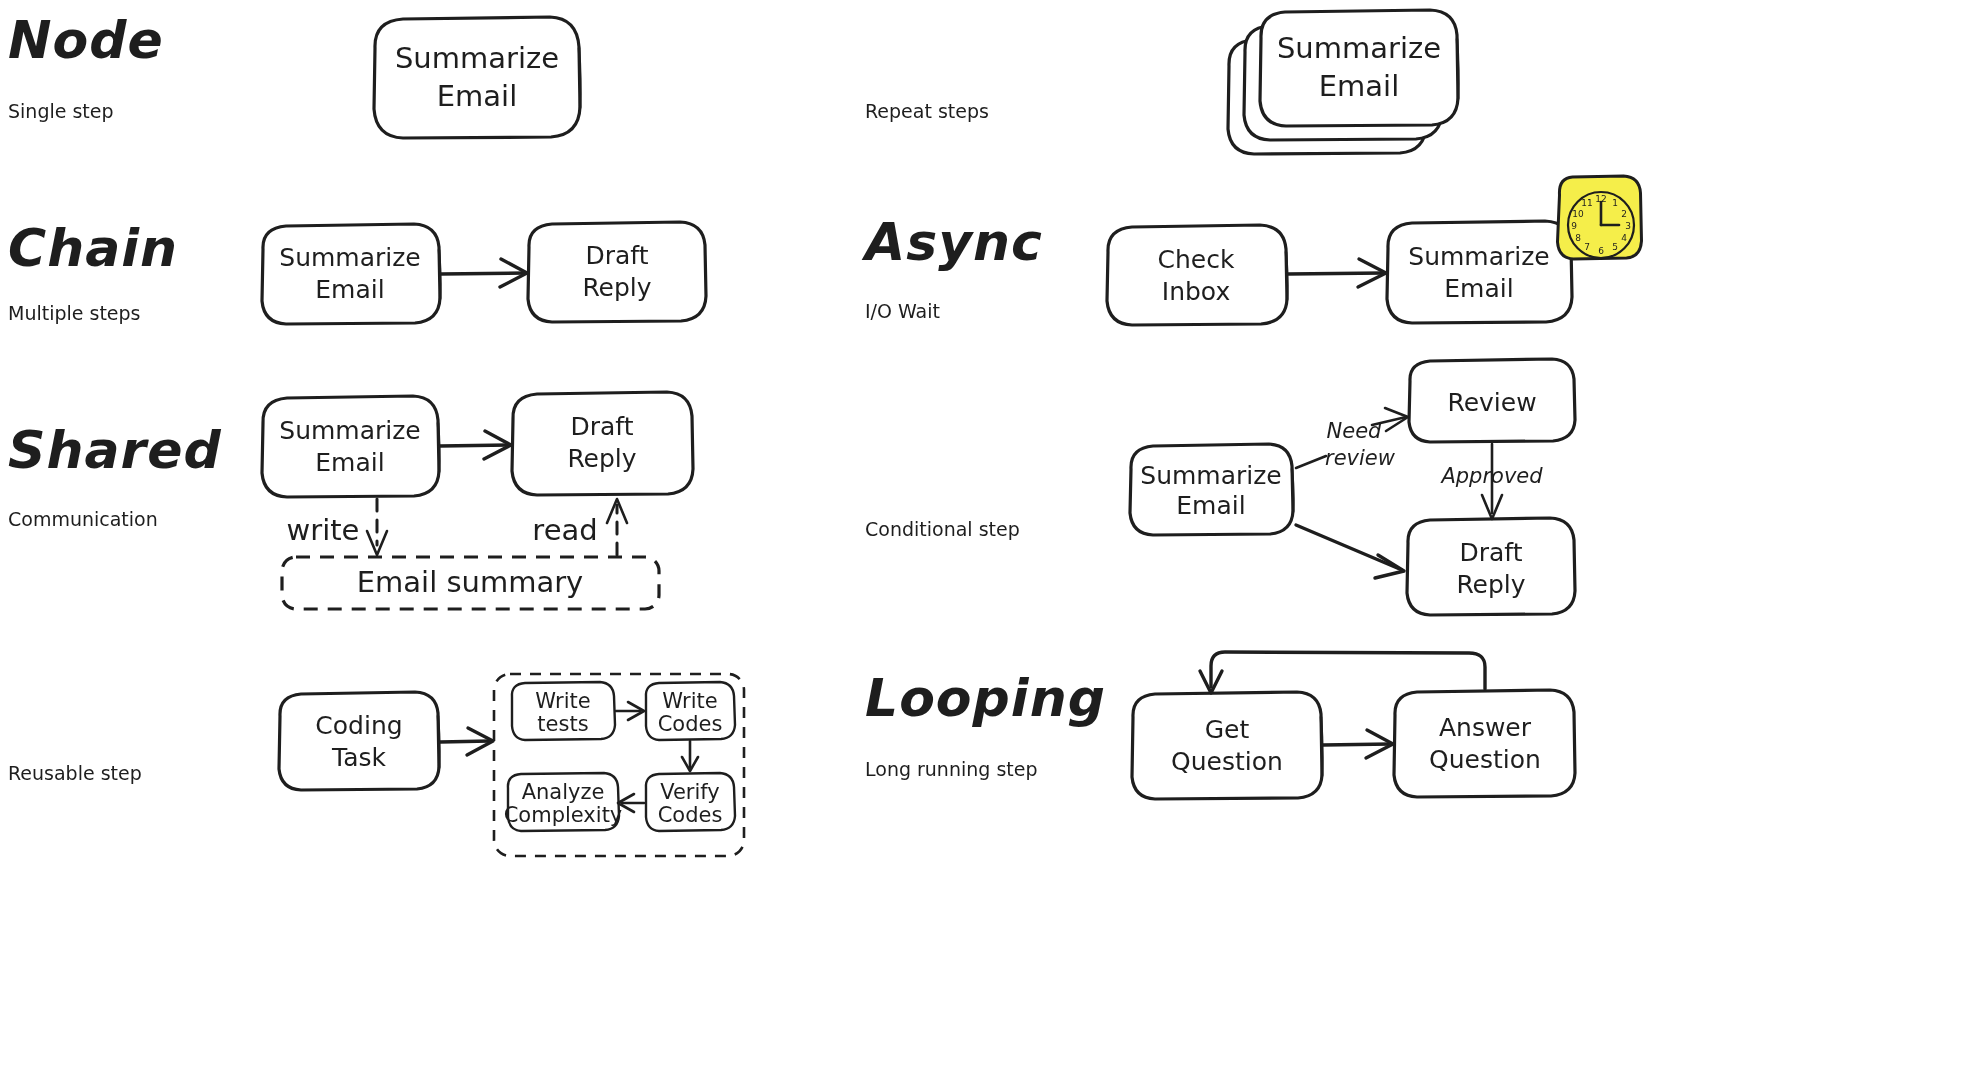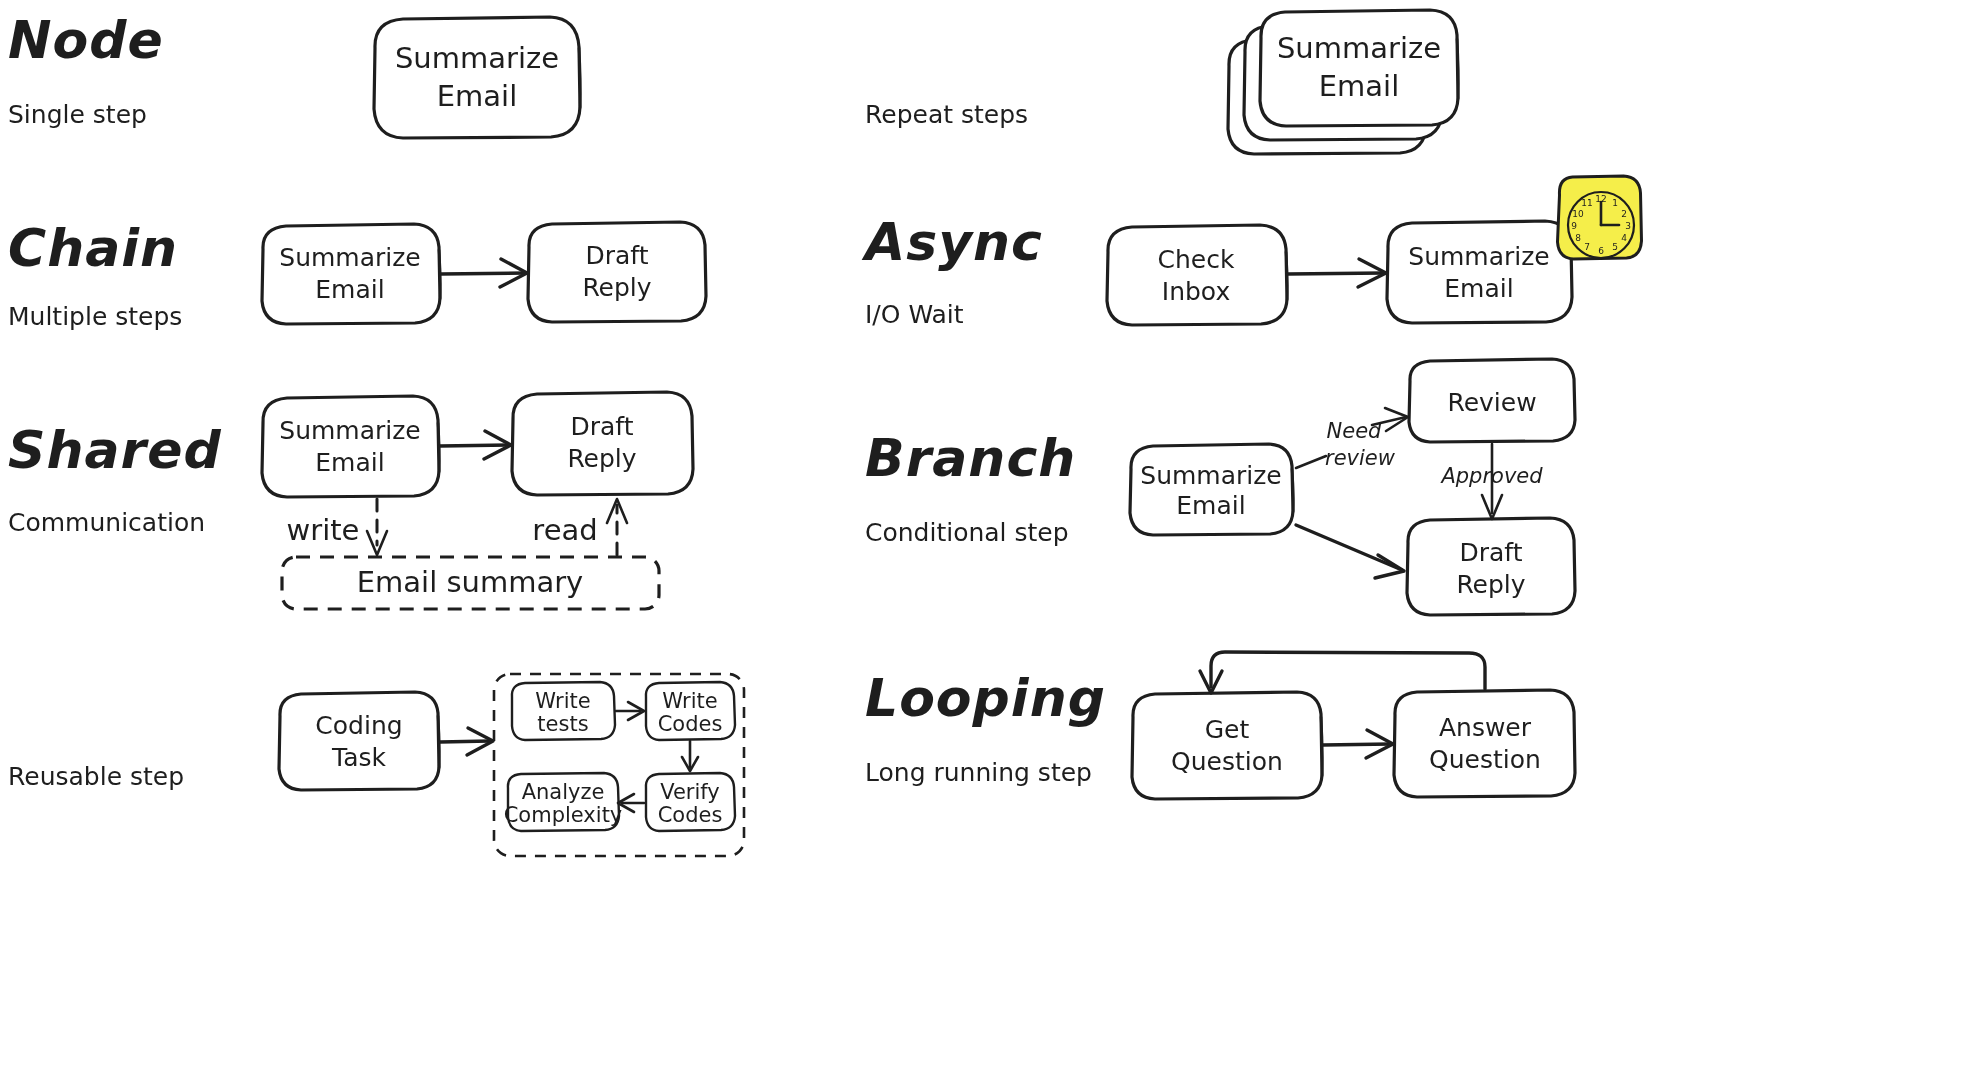--- a/index.html
+++ b/index.html
@@ -1,20 +1,20 @@
 <!DOCTYPE html>
 <html><head>
 <meta charset="utf-8">
 <style>
   html,body{margin:0;padding:0;background:#ffffff;}
   body{width:1980px;height:1089px;font-family:"DejaVu Sans",sans-serif;color:#1e1e1e;overflow:hidden;}
   #canvas{position:relative;width:1747px;height:1089px;background:#ffffff;}
   .cell{position:absolute;}
   .title{font-family:"DejaVu Sans",sans-serif;font-weight:700;font-style:italic;font-size:52px;letter-spacing:1px;color:#1e1e1e;white-space:nowrap;}
-  .subtitle{font-family:"DejaVu Sans",sans-serif;font-size:25px;color:#1e1e1e;white-space:nowrap;}
+  .subtitle{font-family:"DejaVu Sans",sans-serif;font-size:19px;color:#1e1e1e;white-space:nowrap;}
   svg{display:block;overflow:visible;}
   .bx{fill:#ffffff;stroke:#1e1e1e;stroke-width:3.2;stroke-linecap:round;stroke-linejoin:round;}
   .bx-thin{fill:#ffffff;stroke:#1e1e1e;stroke-width:2.4;stroke-linecap:round;stroke-linejoin:round;}
   .dash{fill:none;stroke:#1e1e1e;stroke-width:3.2;stroke-dasharray:14 10;stroke-linecap:butt;}
   .dash-s{fill:none;stroke:#1e1e1e;stroke-width:2.6;stroke-dasharray:11 9;stroke-linecap:butt;}
   .ln{fill:none;stroke:#1e1e1e;stroke-width:3.4;stroke-linecap:round;stroke-linejoin:round;}
   .ln-s{fill:none;stroke:#1e1e1e;stroke-width:2.6;stroke-linecap:round;stroke-linejoin:round;}
   .ln-d{fill:none;stroke:#1e1e1e;stroke-width:3;stroke-dasharray:12 9;stroke-linecap:round;}
   .lbl{font-family:"DejaVu Sans",sans-serif;font-size:25px;fill:#1e1e1e;}
   .lbl-s{font-family:"DejaVu Sans",sans-serif;font-size:21px;fill:#1e1e1e;}
@@ -147,23 +147,20 @@
 
       <path class="ln-d" d="M362 170 L362 120"></path>
       <path class="ln-s" d="M352 138 L362 114 L372 138"></path>
       <text class="lbl-big" x="310" y="155" text-anchor="middle">read</text>
 
       <rect class="dash" x="27" y="172" rx="14" ry="14" width="377" height="52"></rect>
       <text class="lbl-big" x="215" y="207" text-anchor="middle">Email summary</text>
     </svg>
   </div>
 
-  <div class="cell" style="left:865px;top:428px;">
-    <div class="title">Branch</div>
-  </div>
   <div class="cell" style="left:865px;top:518px;">
     <div class="subtitle">Conditional step</div>
   </div>
   <div class="cell" style="left:1120px;top:365px;">
     <svg width="460" height="275" viewBox="0 0 460 275">
 
       <path class="bx" d="M11 104 Q10 83 33 81 L149 79 Q170 80 172 101 L173 146 Q172 167 150 169 L33 170 Q12 169 10 148 Z"></path>
       <path class="ln-s" d="M172 104 Q174 128 173 147" stroke-width="2"></path>
       <text class="lbl" x="91" y="119" text-anchor="middle">Summarize</text>
       <text class="lbl" x="91" y="149" text-anchor="middle">Email</text>

